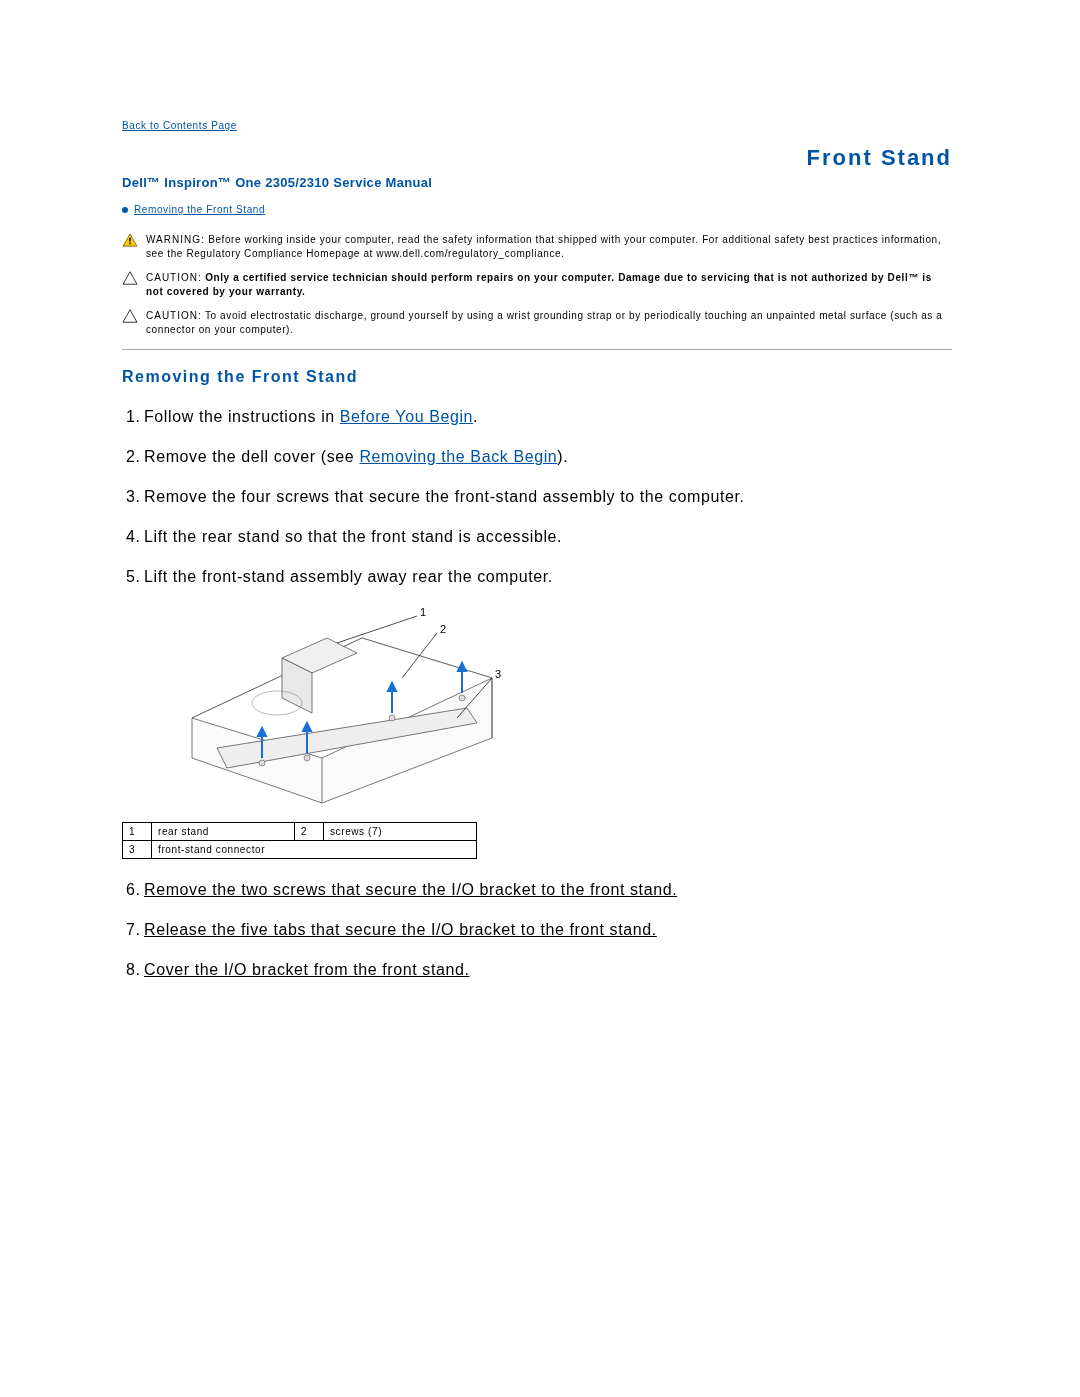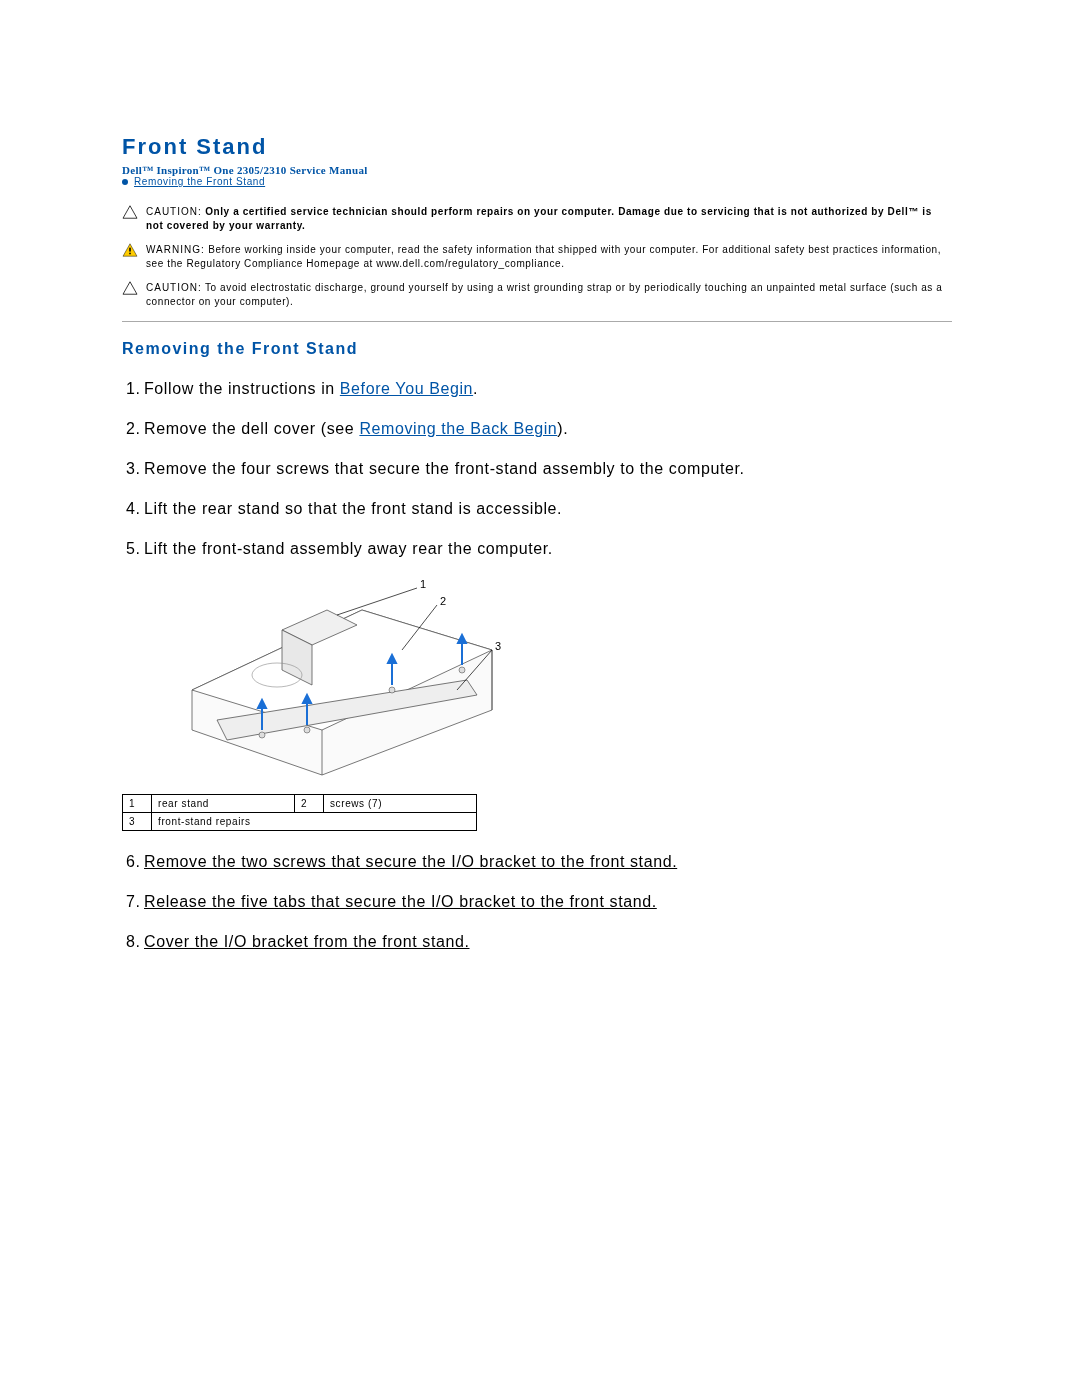--- a/index.html
+++ b/index.html
@@ -23,27 +23,28 @@
   .back-link {
     font-size: 10px;
     letter-spacing: 0.6px;
   }
   h1.main-title {
     color: #0054a6;
     font-size: 22px;
     font-weight: bold;
     letter-spacing: 2px;
     margin: 14px 0 4px 0;
+    text-align: right;
   }
   .subtitle {
     color: #0054a6;
     font-weight: bold;
-    font-size: 11px;
+    font-size: 13px;
+    margin-bottom: 14px;
     letter-spacing: 0.3px;
-    font-family: Liberation Serif, serif;
   }
   .toc-list {
     list-style: none;
     padding: 0;
     margin: 0 0 18px 0;
   }
   .toc-list li {
     margin-bottom: 3px;
     font-size: 10px;
     letter-spacing: 0.6px;
@@ -138,49 +139,50 @@
   }
   .parts-table td.label2 {
     width: 140px;
   }
 </style>
 </head>
 <body>
 
 <div class="page">
 
+  <div><a href="#" class="back-link">Back to Contents Page</a></div>
 
   <h1 class="main-title">Front Stand</h1>
   <div class="subtitle">Dell™ Inspiron™ One 2305/2310 Service Manual</div>
 
   <ul class="toc-list">
     <li><span class="bullet"></span><a href="#">Removing the Front Stand</a></li>
   </ul>
-
-  <div class="notice">
-    <div class="icon">
-      <svg viewBox="0 0 20 18" width="16" height="14">
-          <polygon points="10,1 19,17 1,17" fill="none" stroke="#000" stroke-width="1"></polygon>
-        </svg>
-    </div>
-    <div class="text">
-      <span class="caution-label">CAUTION:</span><b><span> Only a certified service technician should perform repairs on your computer. Damage due to servicing that is not authorized by Dell™ is not covered by your warranty.</span></b>
-    </div>
-  </div>
 
   <div class="notice">
     <div class="icon">
       <svg viewBox="0 0 20 18" width="16" height="14">
           <polygon points="10,1 19,17 1,17" fill="#FFCC00" stroke="#000" stroke-width="0.6"></polygon>
           <rect x="9" y="6" width="2" height="5" fill="#000"></rect>
           <rect x="9" y="12.5" width="2" height="2" fill="#000"></rect>
         </svg>
     </div>
     <div class="text">
       <span class="warning-label">WARNING:</span><span> Before working inside your computer, read the safety information that shipped with your computer. For additional safety best practices information, see the Regulatory Compliance Homepage at www.dell.com/regulatory_compliance.</span>
+    </div>
+  </div>
+
+  <div class="notice">
+    <div class="icon">
+      <svg viewBox="0 0 20 18" width="16" height="14">
+          <polygon points="10,1 19,17 1,17" fill="none" stroke="#000" stroke-width="1"></polygon>
+        </svg>
+    </div>
+    <div class="text">
+      <span class="caution-label">CAUTION:</span><b><span> Only a certified service technician should perform repairs on your computer. Damage due to servicing that is not authorized by Dell™ is not covered by your warranty.</span></b>
     </div>
   </div>
 
   <div class="notice">
     <div class="icon">
       <svg viewBox="0 0 20 18" width="16" height="14">
           <polygon points="10,1 19,17 1,17" fill="none" stroke="#000" stroke-width="1"></polygon>
         </svg>
     </div>
     <div class="text">
@@ -247,21 +249,21 @@
   <table class="parts-table">
     <tbody>
         <tr>
       <td class="num">1</td>
       <td class="label1">rear stand</td>
       <td class="num2">2</td>
       <td class="label2">screws (7)</td>
     </tr>
     <tr>
       <td class="num">3</td>
-      <td colspan="3">front-stand repairs</td>
+      <td colspan="3">front-stand connector</td>
     </tr>
   </tbody>
     </table>
 
   <ol class="steps" start="6" style="counter-reset: step 5; text-decoration: underline;">
     <li>Remove the two screws that secure the I/O bracket to the front stand.</li>
     <li>Release the five tabs that secure the I/O bracket to the front stand.</li>
     <li>Cover the I/O bracket from the front stand.</li>
   </ol>
 

